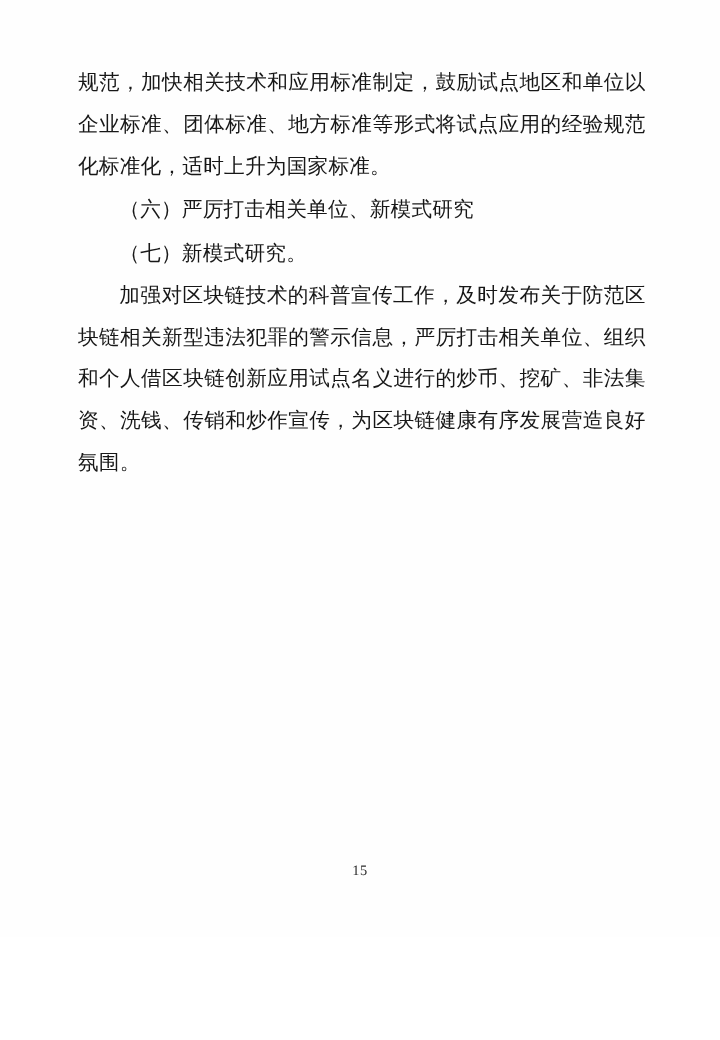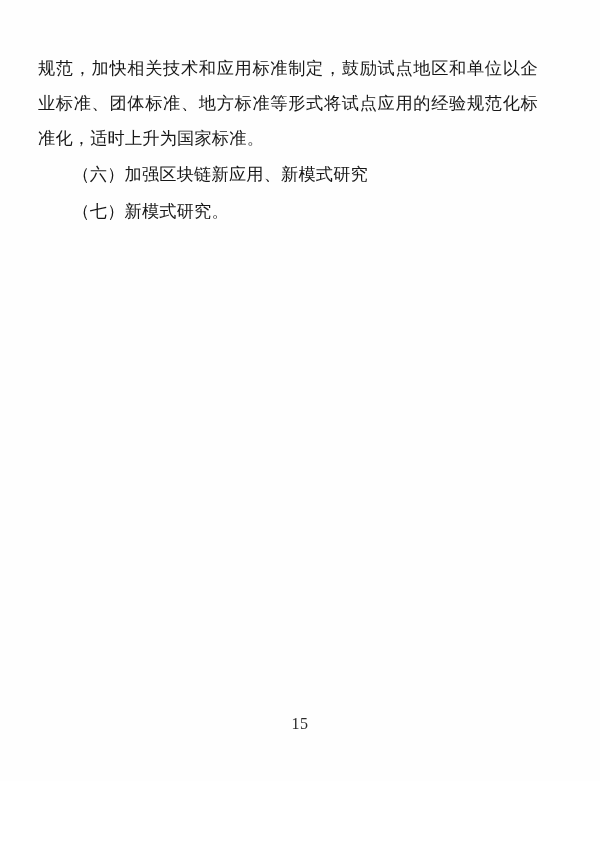--- a/index.html
+++ b/index.html
@@ -12,21 +12,21 @@
     background: #ffffff;
     font-family: "Liberation Serif", "DejaVu Serif", serif;
     color: #1a1a1a;
     overflow: hidden;
   }
   .page {
     position: relative;
     width: 600px;
     height: 781px;
     box-sizing: border-box;
-    padding: 52px 62px 0 38px;
+    padding: 52px 62px 0 65px;
     background: #fefefe;
   }
   .doc-body {
     font-size: 17.2px;
     line-height: 2.02;
     letter-spacing: 0.2px;
     color: #171717;
     text-align: justify;
     text-justify: inter-ideograph;
   }
@@ -46,47 +46,48 @@
   }
   .spacer-sm {
     height: 2px;
   }
   .page-number {
     position: absolute;
     left: 0;
     right: 0;
     bottom: 48px;
     text-align: center;
-    font-size: 16px;
+    font-size: 12px;
     font-family: "Liberation Serif", "DejaVu Serif", serif;
     color: #2a2a2a;
     letter-spacing: 0.5px;
   }
   .blank-area {
     height: 300px;
   }
 </style>
 </head>
 <body>
 
 <div class="page">
 
   <div class="doc-body">
 
     <p class="para">规范，加快相关技术和应用标准制定，鼓励试点地区和单位以企业标准、团体标准、地方标准等形式将试点应用的经验规范化标准化，适时上升为国家标准。</p>
 
     <div class="spacer-sm"></div>
 
-    <p class="heading">（六）加强区块链新应用、新模式研究</p>
+    <p class="heading">（六）严厉打击相关单位、新模式研究</p>
 
 
     <div class="spacer-sm"></div>
 
     <p class="heading">（七）新模式研究。</p>
 
+    <p class="para indent">加强对区块链技术的科普宣传工作，及时发布关于防范区块链相关新型违法犯罪的警示信息，严厉打击相关单位、组织和个人借区块链创新应用试点名义进行的炒币、挖矿、非法集资、洗钱、传销和炒作宣传，为区块链健康有序发展营造良好氛围。</p>
 
     <div class="blank-area"></div>
 
   </div>
 
   <div class="page-number">15</div>
 
 </div>
 
 </body></html>

